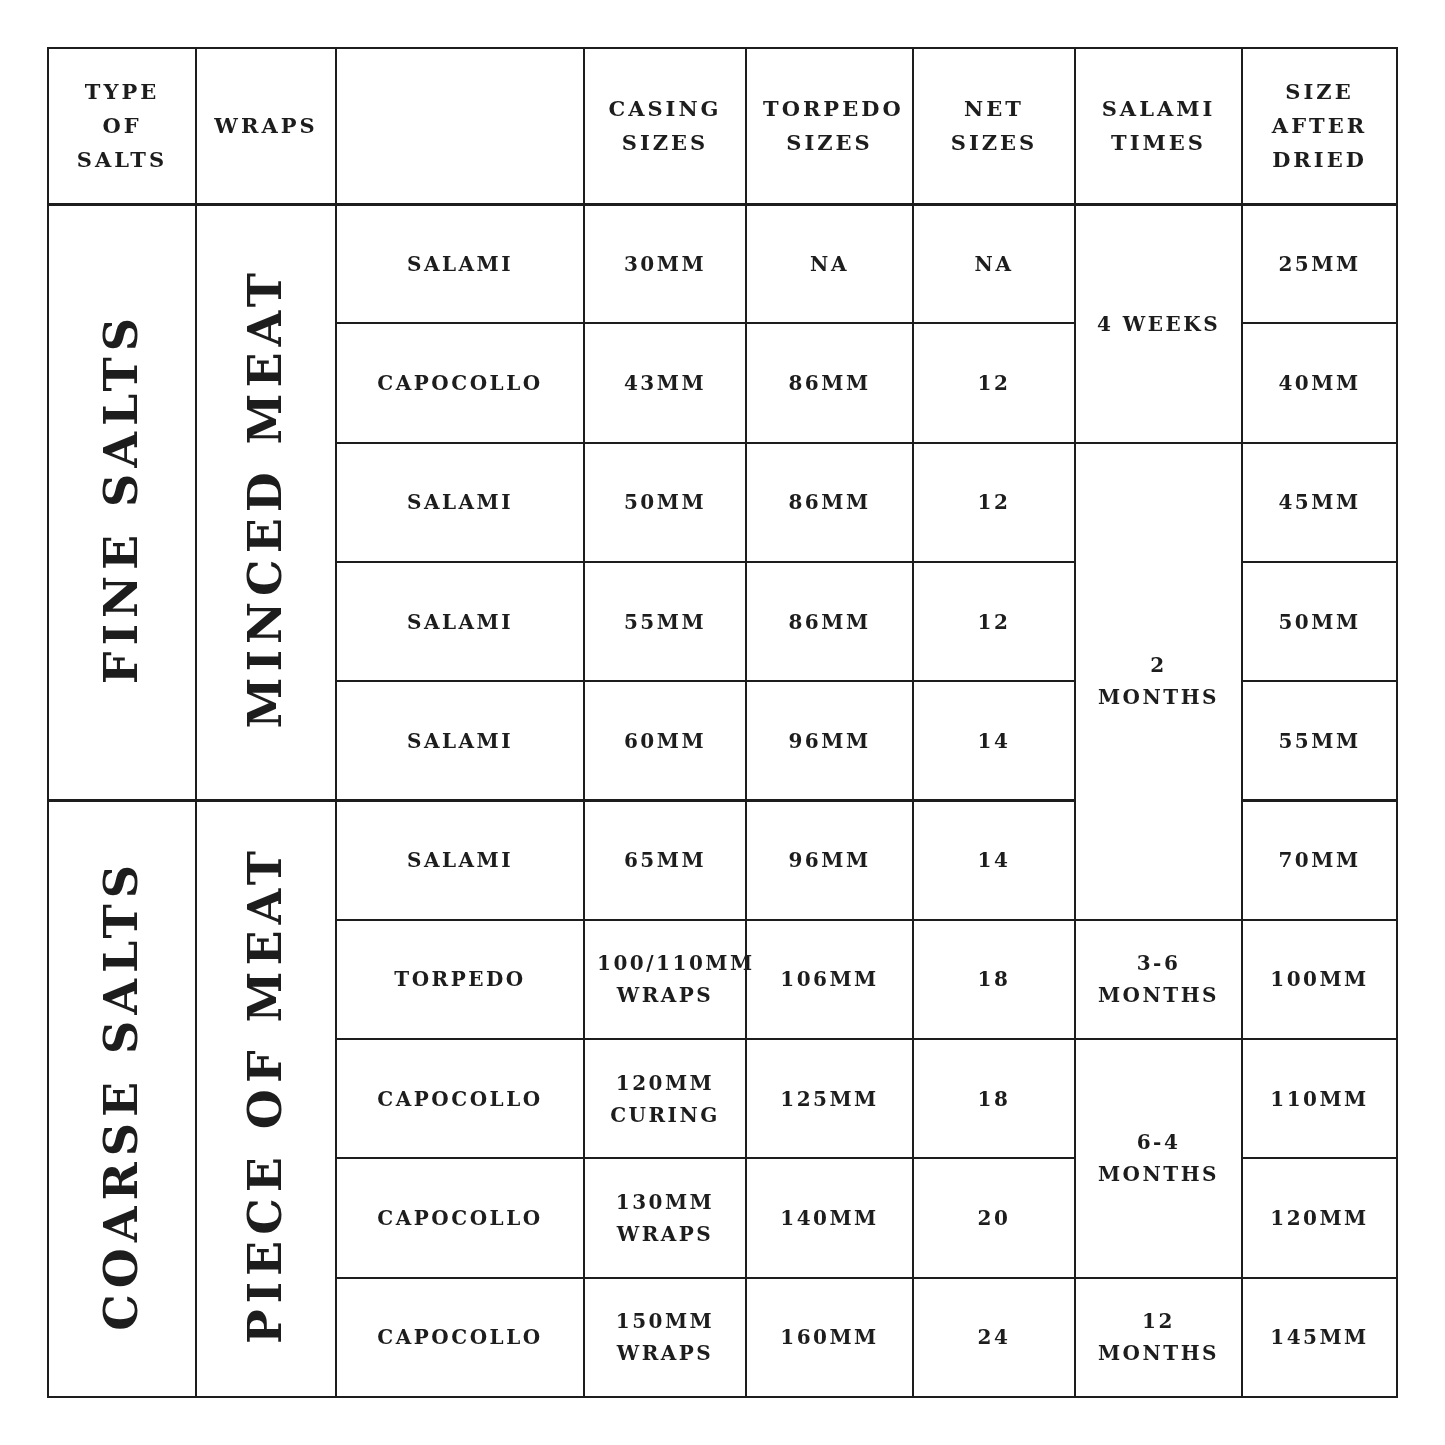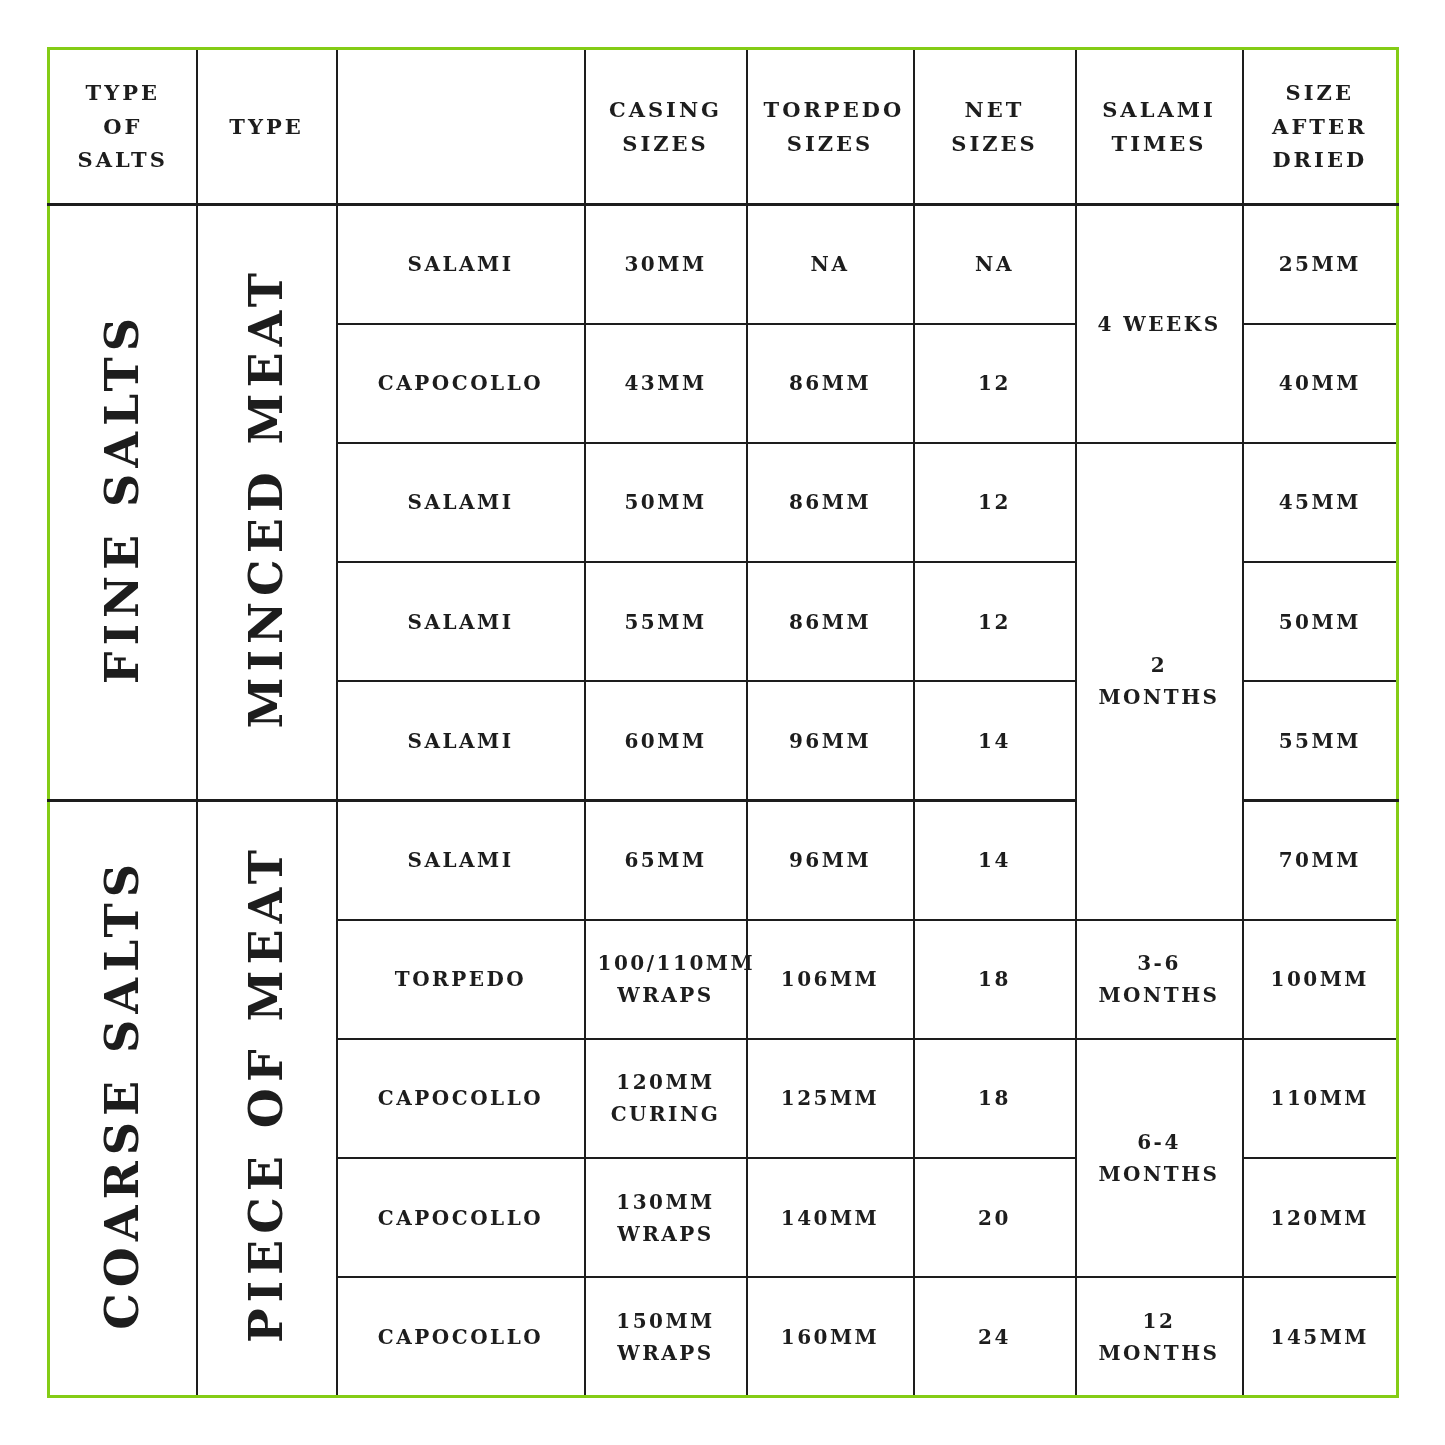--- a/index.html
+++ b/index.html
@@ -15,21 +15,21 @@
   }
 
   table.curing-chart {
     position: absolute;
     left: 47px;
     top: 47px;
     width: 1349px;
     height: 1351px;
     border-collapse: collapse;
     table-layout: fixed;
-    border: 3px solid #84cc16;
+    border: 1px solid #84cc16;
   }
 
   .curing-chart th,
   .curing-chart td {
     border: 2px solid #1d1d1d;
     text-align: center;
     vertical-align: middle;
     font-weight: bold;
     color: #1d1d1d;
     background: #ffffff;
@@ -81,21 +81,21 @@
       <col style="width:248px">
       <col style="width:162px">
       <col style="width:167px">
       <col style="width:162px">
       <col style="width:167px">
       <col style="width:155px">
     </colgroup>
     <thead>
       <tr>
         <th>TYPE OF SALTS</th>
-        <th>TYPE</th>
+        <th>WRAPS</th>
         <th></th>
         <th>CASING SIZES</th>
         <th>TORPEDO SIZES</th>
         <th>NET SIZES</th>
         <th>SALAMI TIMES</th>
         <th>SIZE AFTER DRIED</th>
       </tr>
     </thead>
     <tbody>
       <tr>

